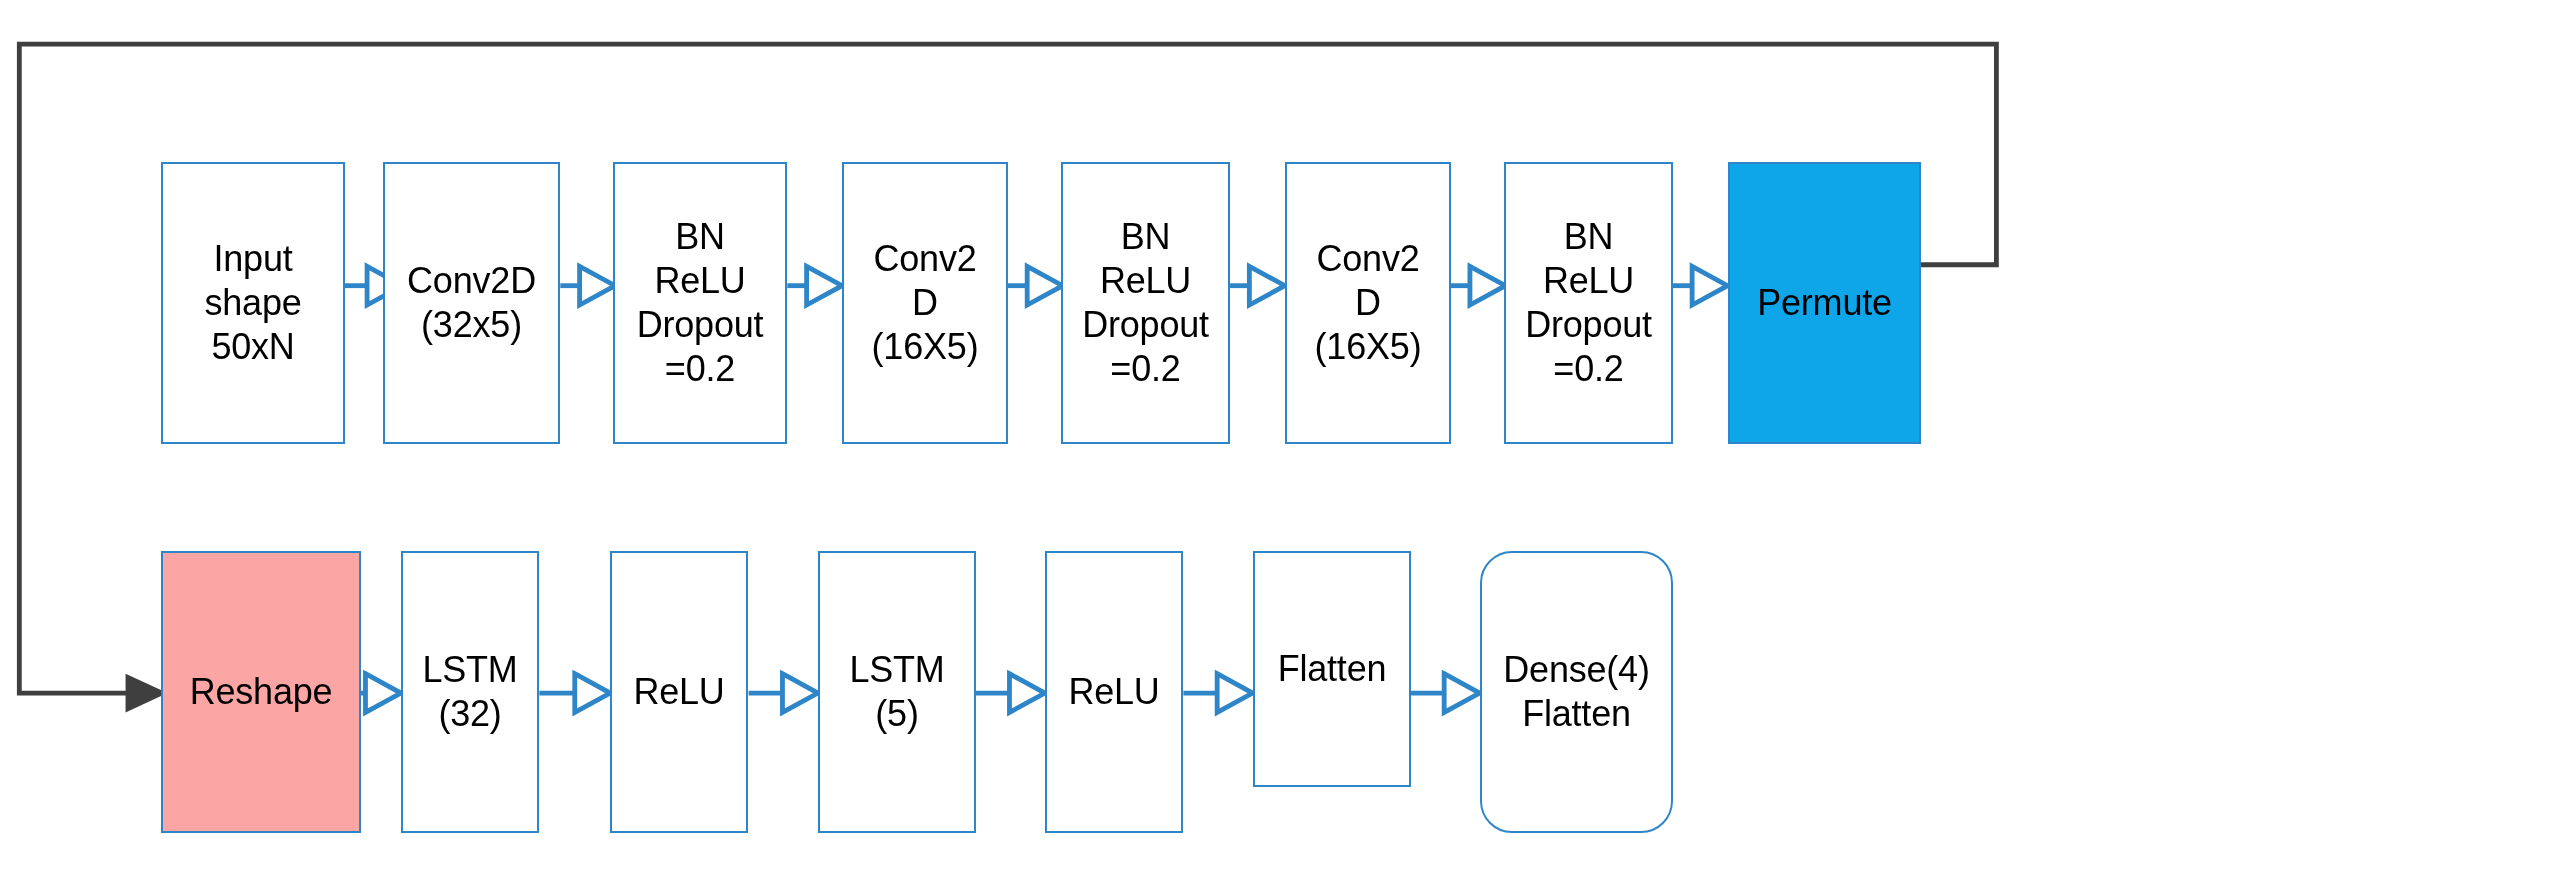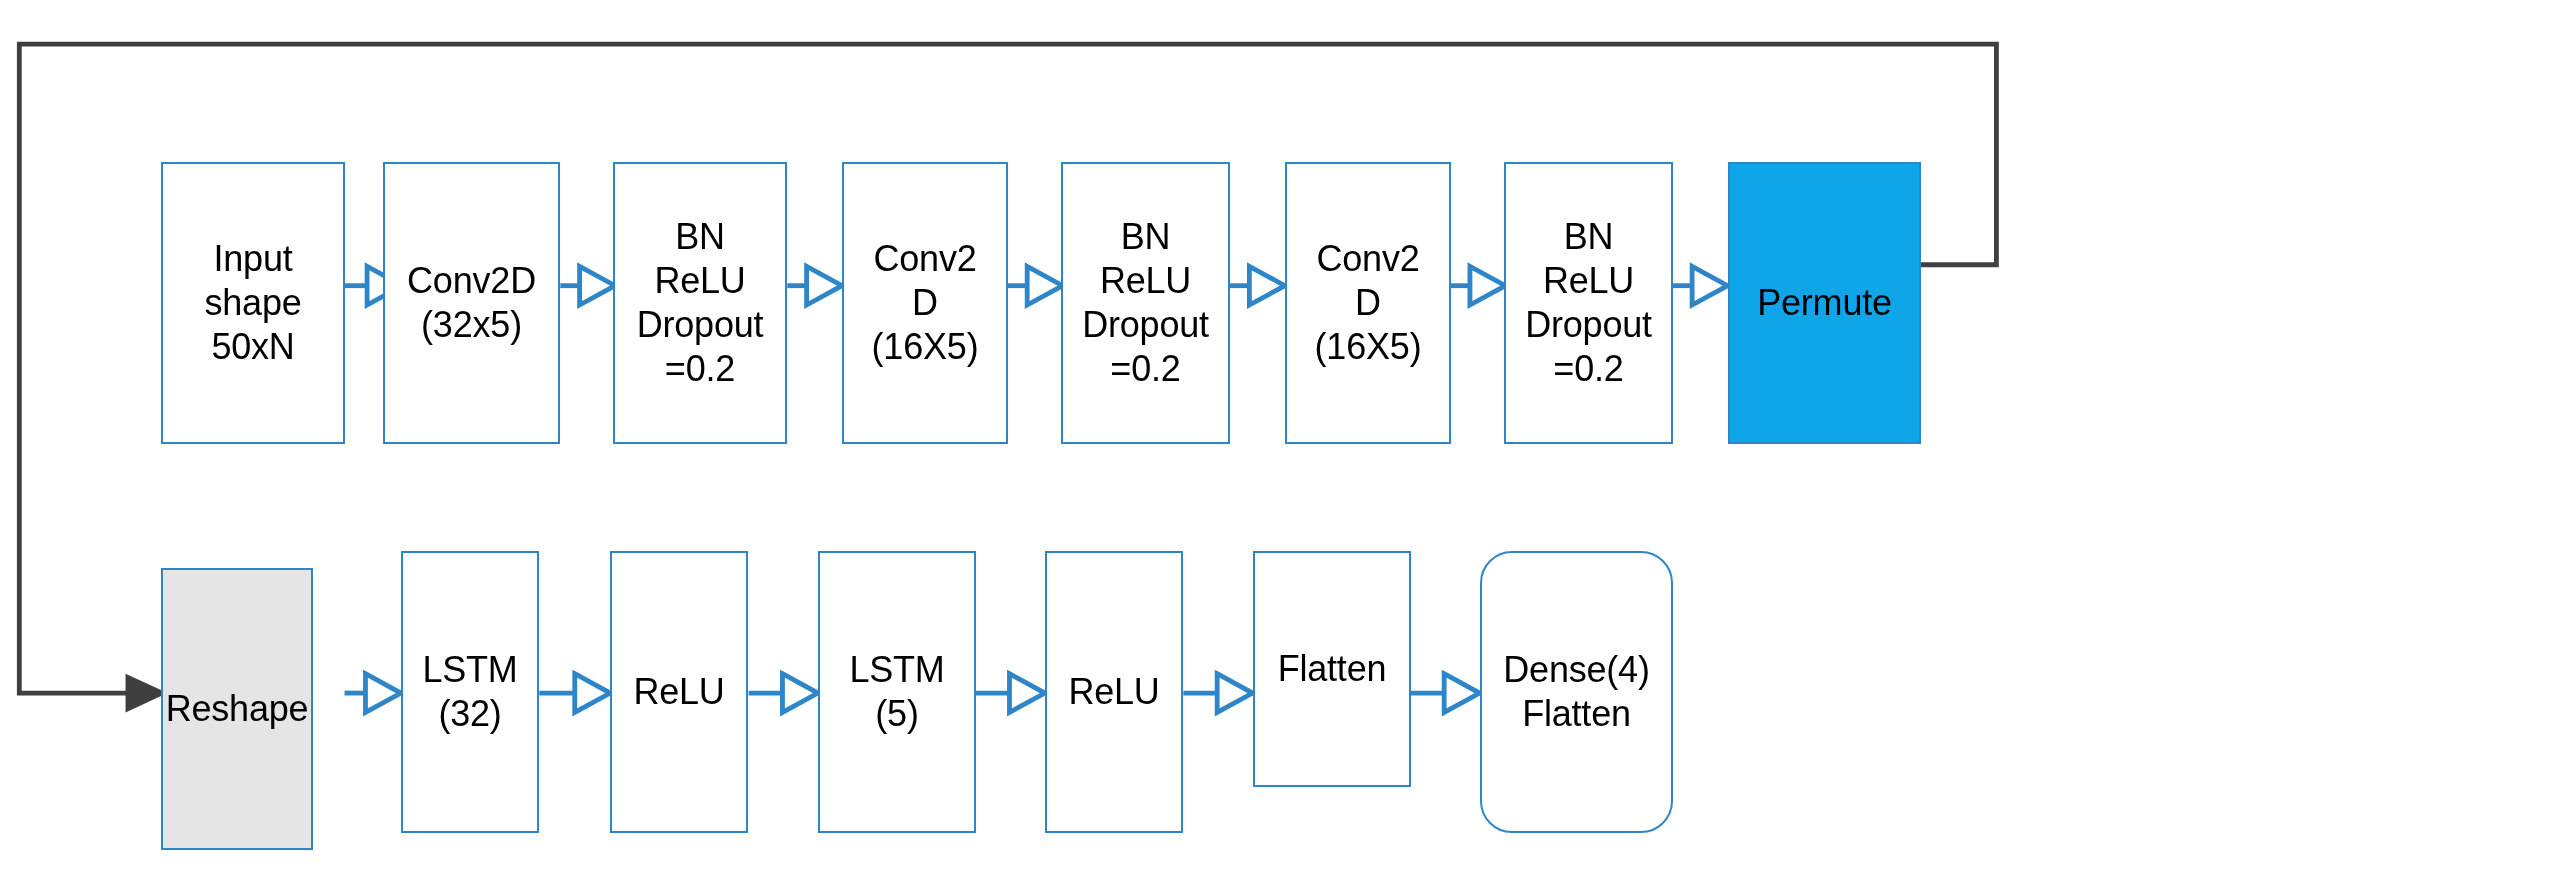--- a/index.html
+++ b/index.html
@@ -147,21 +147,21 @@
       </div>
       <div class="node-box" style="left: 1504px; top: 142px; width: 169px; height: 282px; border-color: rgb(46, 134, 200); background: rgb(255, 255, 255);">
         <span class="node-line">BN</span>
         <span class="node-line">ReLU</span>
         <span class="node-line">Dropout</span>
         <span class="node-line">=0.2</span>
       </div>
       <div class="node-box" style="left: 1728px; top: 142px; width: 193px; height: 282px; border-color: rgb(46, 134, 200); background: #0ea5e9;">
         <span class="node-line">Permute</span>
       </div>
-      <div class="node-box" style="left: 161px; top: 548px; width: 152px; height: 282px; border-color: rgb(46, 134, 200); background: #e5e5e5;">
+      <div class="node-box" style="left: 161px; top: 531px; width: 200px; height: 282px; border-color: rgb(46, 134, 200); background: #fca5a5;">
         <span class="node-line">Reshape</span>
       </div>
       <div class="node-box" style="left: 401px; top: 531px; width: 138px; height: 282px; border-color: rgb(46, 134, 200); background: rgb(255, 255, 255);">
         <span class="node-line">LSTM</span>
         <span class="node-line">(32)</span>
       </div>
       <div class="node-box" style="left: 610px; top: 531px; width: 138px; height: 282px; border-color: rgb(46, 134, 200); background: rgb(255, 255, 255);">
         <span class="node-line">ReLU</span>
       </div>
       <div class="node-box" style="left: 818px; top: 531px; width: 158px; height: 282px; border-color: rgb(46, 134, 200); background: rgb(255, 255, 255);">

